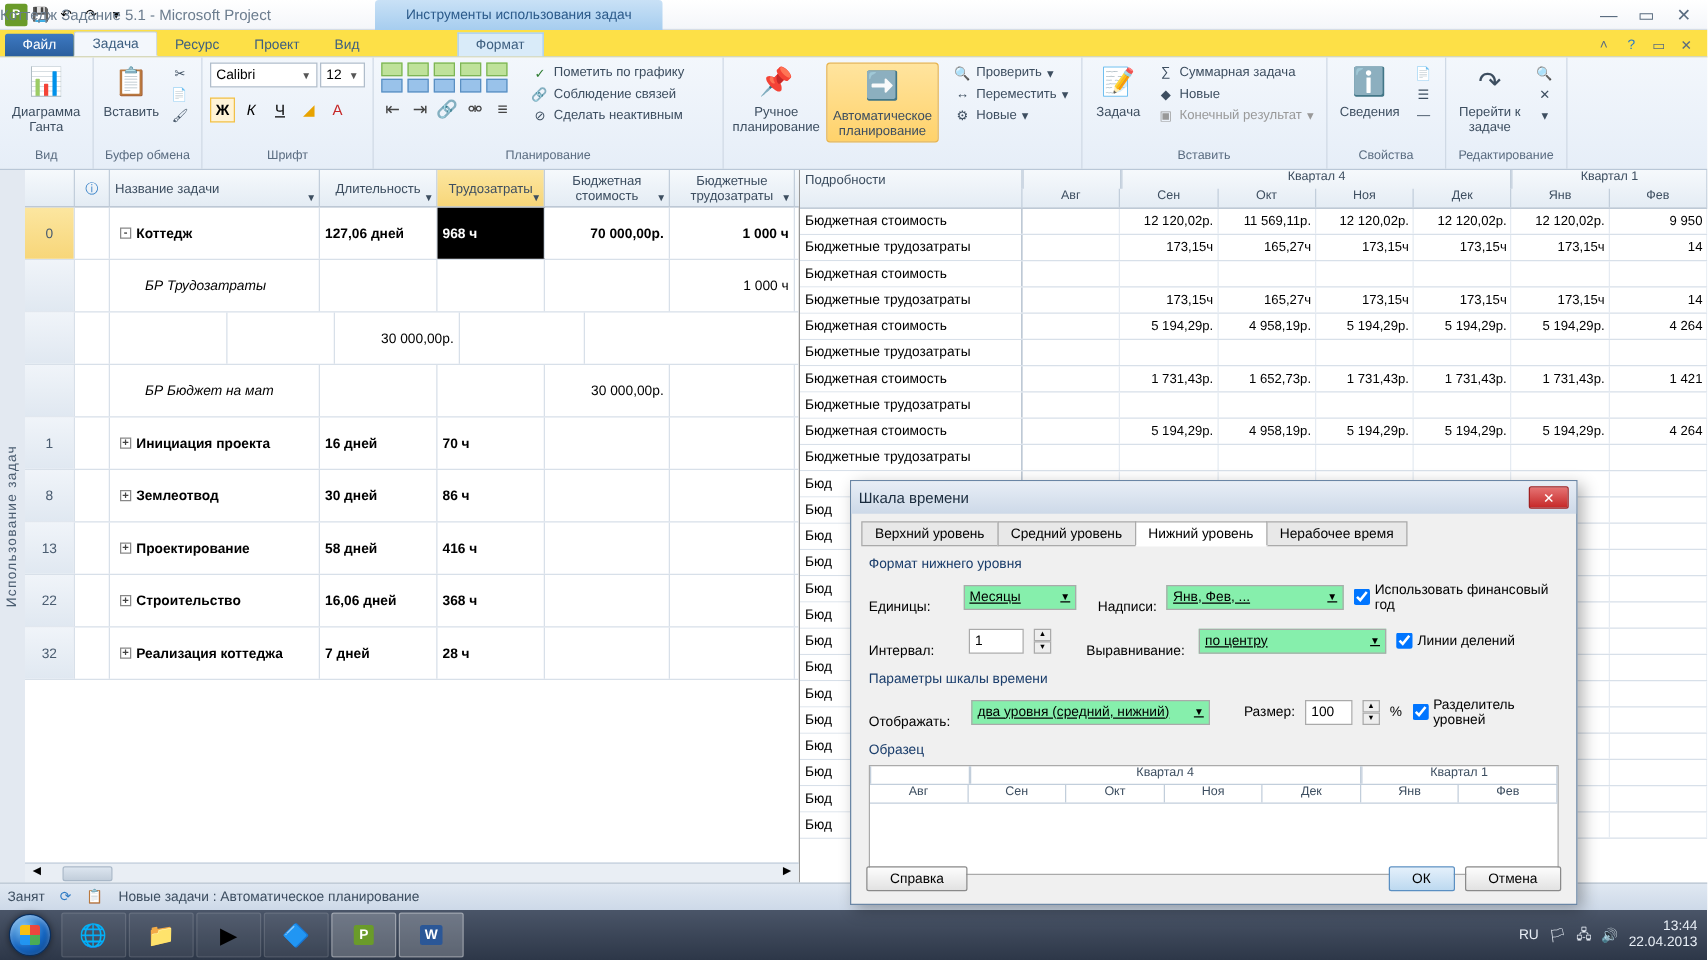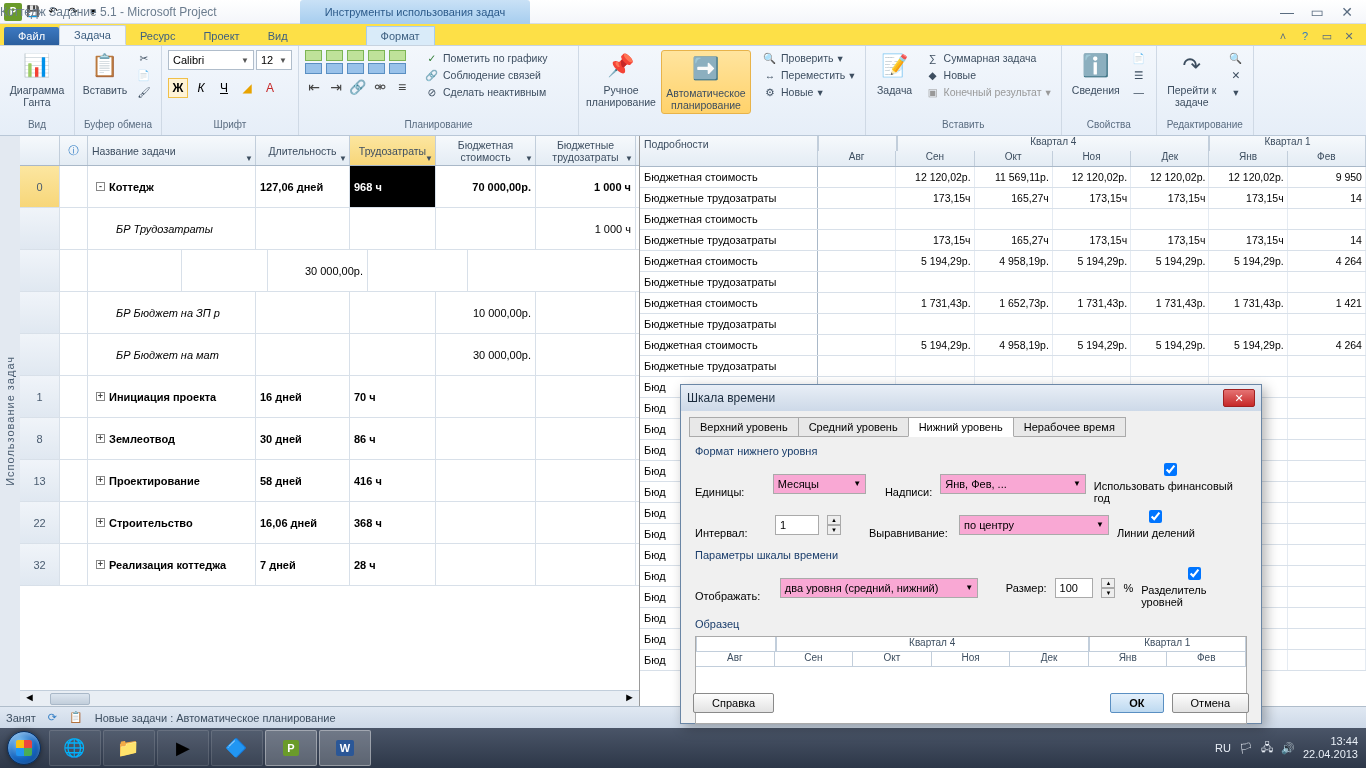--- a/index.html
+++ b/index.html
@@ -89,32 +89,32 @@
 .dlg-title { height:26px; background:linear-gradient(#e8eef6,#cdd9e8); display:flex; align-items:center; padding:0 6px; font-size:12px; color:#1a2b3d; }
 .dlg-close { margin-left:auto; width:32px; height:18px; background:linear-gradient(#e57373,#c62828); border:1px solid #a02020; border-radius:2px; color:#fff; display:flex; align-items:center; justify-content:center; font-size:11px; cursor:pointer; }
 .dlg-tabs { display:flex; padding:6px 8px 0 8px; gap:0; }
 .dlg-tab { padding:3px 10px; border:1px solid #aaa; background:#e8e8e8; font-size:11px; cursor:pointer; margin-right:-1px; }
 .dlg-tab.active { background:#fff; border-bottom:1px solid #fff; position:relative; z-index:2; }
 .dlg-body { padding:8px 14px; font-size:11px; }
 .dlg-sect { margin-bottom:10px; }
 .dlg-sect-title { color:#1a3d6b; margin-bottom:6px; }
 .dlg-row { display:flex; align-items:center; gap:8px; margin-bottom:6px; }
 .dlg-label { width:72px;margin-top:17px; }
-.dlg-combo { height:20px; border:1px solid #aaa; background:#f9a8d4; display:flex; align-items:center; padding:0 4px; }
+.dlg-combo { height:20px; border:1px solid #aaa; background:#86efac; display:flex; align-items:center; padding:0 4px;text-decoration:underline; }
 .dlg-combo .dd { margin-left:auto; font-size:8px; }
 .dlg-spin { width:44px; height:20px; border:1px solid #aaa; background:#fff; display:flex; align-items:center; padding:0 4px; }
 .spin-btns { display:flex; flex-direction:column; }
 .spin-btns div { width:14px; height:10px; border:1px solid #aaa; background:#eee; font-size:6px; display:flex; align-items:center; justify-content:center; cursor:pointer; }
-.dlg-chk { display:flex; align-items:center; gap:4px;flex-direction:column; }
+.dlg-chk { display:flex; align-items:center; gap:4px; }
 .dlg-chk input { width:13px; height:13px; }
 .dlg-preview { border:1px solid #aaa; background:#fff; height:88px; }
 .dlg-preview .tp-top, .dlg-preview .tp-bot { border-bottom:1px solid #c2cedb; }
 .dlg-btns { position:absolute; bottom:10px; left:12px; right:12px; display:flex; }
 .dlg-btn { padding:3px 18px; border:1px solid #8a8a8a; background:linear-gradient(#fdfdfd,#e2e2e2); border-radius:2px; cursor:pointer; font-size:11px; }
-.dlg-btn.primary { background:linear-gradient(#e4f0fb,#bdd9f0); border-color:#5a8fc2;font-weight:bold; }
+.dlg-btn.primary { background:linear-gradient(#e4f0fb,#bdd9f0); border-color:#5a8fc2; }
 
 
 .statusbar { position:absolute; bottom:0; left:0; right:0; height:22px; background:linear-gradient(#e0e8f2,#cdd9e8); display:flex; align-items:center; font-size:11px; color:#3d4e60; border-top:1px solid #b0bdcb; padding:0 6px; gap:12px; }
 .win-taskbar { position:absolute; left:0; right:0; bottom:-22px; height:40px; background:linear-gradient(#4a5568,#2d3748); display:flex; align-items:center; z-index:1; }
 .start { width:48px; height:40px; display:flex; align-items:center; justify-content:center; }
 .start-orb { width:34px; height:34px; border-radius:50%; background:radial-gradient(circle at 35% 30%, #7fc0f0, #1565c0 55%, #0d3c78); border:1px solid #0a2e5c; box-shadow:0 0 6px rgba(0,0,0,0.5), inset 0 2px 4px rgba(255,255,255,0.4); position:relative; }
 .start-orb::after { content:""; position:absolute; inset:8px; background: conic-gradient(#f44336 0 25%, #4caf50 0 50%, #2196f3 0 75%, #ffc107 0); border-radius:2px; transform:rotate(0deg); opacity:0.95; }
 .tb-item { width:52px; height:36px; margin:0 1px; border:1px solid rgba(255,255,255,0.12); background:rgba(255,255,255,0.06); border-radius:2px; display:flex; align-items:center; justify-content:center; font-size:18px; cursor:pointer; }
 .tb-item.active { background:rgba(255,255,255,0.22); border-color:rgba(255,255,255,0.35); }
 .tray { margin-left:auto; display:flex; align-items:center; gap:8px; color:#e8eef6; font-size:11px; padding:0 8px; }
@@ -384,29 +384,20 @@
           <div class="cell num" style="width:40px"></div>
           <div class="cell" style="width:28px"></div>
           <div class="cell " style="width:94px"></div>
           <div class="cell " style="width:86px"></div>
           <div class="cell right " style="width:100px">30 000,00р.</div>
           <div class="cell right " style="width:100px"></div>
         </div>
         <div class="data-row tall">
           <div class="cell num" style="width:40px"></div>
           <div class="cell" style="width:28px"></div>
-          <div class="cell" style="width:168px;font-style:italic;padding-left:28px;">БР Бюджет на ЗП р</div>
-          <div class="cell " style="width:94px"></div>
-          <div class="cell " style="width:86px"></div>
-          <div class="cell right " style="width:100px">10 000,00р.</div>
-          <div class="cell right " style="width:100px"></div>
-        </div>
-        <div class="data-row tall">
-          <div class="cell num" style="width:40px"></div>
-          <div class="cell" style="width:28px"></div>
           <div class="cell" style="width:168px;font-style:italic;padding-left:28px;">БР Бюджет на мат</div>
           <div class="cell " style="width:94px"></div>
           <div class="cell " style="width:86px"></div>
           <div class="cell right " style="width:100px">30 000,00р.</div>
           <div class="cell right " style="width:100px"></div>
         </div>
         <div class="data-row tall">
           <div class="cell num" style="width:40px">1</div>
           <div class="cell" style="width:28px"></div>
           <div class="cell" style="width:168px;font-weight:bold;padding-left:8px;"><span class="exp">+</span>Инициация проекта</div>

